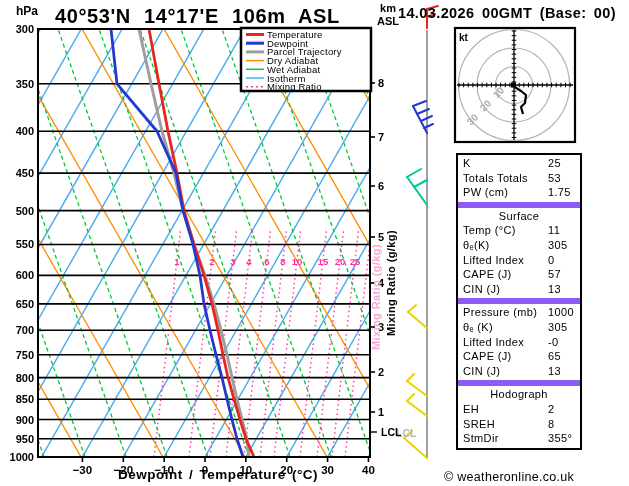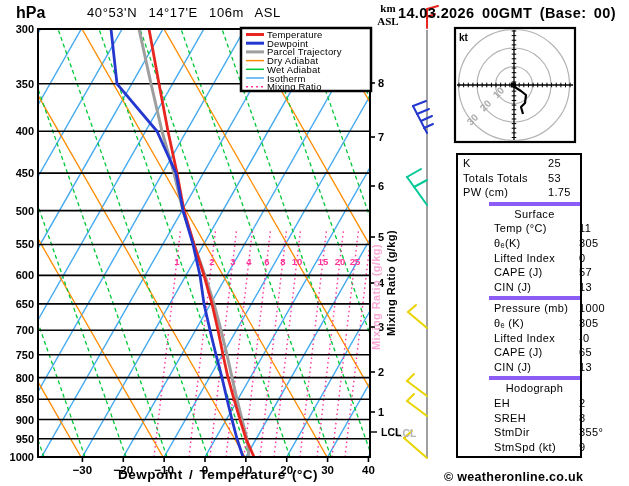--- a/index.html
+++ b/index.html
@@ -1,35 +1,35 @@
 <!DOCTYPE html>
 <html><head>
 <meta charset="utf-8">
 <style>
   html,body{margin:0;padding:0;background:#fff;}
   .stage{position:relative;width:629px;height:486px;background:#fff;overflow:hidden;
          font-family:"Liberation Sans",sans-serif;color:#000;}
   svg{position:absolute;left:0;top:0;font-family:"Liberation Sans",sans-serif;}
   .abs{position:absolute;white-space:pre;}
-  .hpa-label{left:16px;top:4px;font-size:16px;font-weight:700;}
-  .main-title{left:55px;top:5px;font-size:13px;font-weight:400;word-spacing:7px;letter-spacing:.6px;margin-left:32px;}
+  .hpa-label{left:16px;top:4px;font-size:12px;font-weight:700;}
+  .main-title{left:55px;top:5px;font-size:20px;font-weight:700;word-spacing:7px;letter-spacing:.6px;}
   .date-title{right:13px;top:5px;font-size:14.5px;font-weight:700;word-spacing:3px;letter-spacing:.4px;}
-  .km-asl{left:374px;top:2px;width:28px;text-align:center;font-size:11px;font-weight:700;line-height:12.5px;font-family:Liberation Serif, serif;}
+  .km-asl{left:374px;top:2px;width:28px;text-align:center;font-size:11px;font-weight:700;line-height:12.5px;}
   .xaxis-title{left:52px;top:467px;width:332px;text-align:center;font-size:13.5px;font-weight:700;word-spacing:2px;letter-spacing:.5px;}
   .mr-label-black{left:391px;top:283px;transform:translate(-50%,-50%) rotate(-90deg);
       font-size:11px;font-weight:700;letter-spacing:.4px;}
   .mr-label-pink{left:376px;top:297px;transform:translate(-50%,-50%) rotate(-90deg);
       font-size:11px;font-weight:700;letter-spacing:.4px;color:#f9a8d4;}
   .lcl-black{left:381px;top:426px;font-size:10.5px;font-weight:700;}
   .lcl-ghost{left:396px;top:427px;font-size:10.5px;font-weight:700;color:#b4b4b4;}
-  .copyright{left:444px;top:470px;font-size:12.5px;font-weight:700;letter-spacing:.3px;text-align:right;}
+  .copyright{left:444px;top:470px;font-size:12.5px;font-weight:400;letter-spacing:.3px;text-align:right;}
   .panel{position:absolute;left:456px;top:153px;width:122px;border:2px solid #000;background:#fff;
          font-size:11px;letter-spacing:.35px;}
   .panel-section{padding:1px 0 2px 0;}
-  .panel-section.bordered{border-top:4px solid #8b5cf6;margin-left:31px;}
+  .panel-section.bordered{border-top:6px solid #8b5cf6;}
   .panel-title{text-align:center;height:14.6px;line-height:14.6px;}
   .panel-row{position:relative;height:14.6px;line-height:14.6px;padding-left:5px;}
   .panel-val{position:absolute;left:90px;top:0;}
 </style>
 </head>
 <body>
 
 <div class="stage">
 
   <svg id="skewt-svg" width="629" height="486" viewBox="0 0 629 486">
@@ -328,17 +328,16 @@
         <div class="panel-row"><span>θₑ (K)</span><span class="panel-val">305</span></div>
         <div class="panel-row"><span>Lifted Index</span><span class="panel-val">-0</span></div>
         <div class="panel-row"><span>CAPE (J)</span><span class="panel-val">65</span></div>
         <div class="panel-row"><span>CIN (J)</span><span class="panel-val">13</span></div>
       </div>
       <div class="panel-section bordered">
         <div class="panel-title">Hodograph</div>
         <div class="panel-row"><span>EH</span><span class="panel-val">2</span></div>
         <div class="panel-row"><span>SREH</span><span class="panel-val">8</span></div>
         <div class="panel-row"><span>StmDir</span><span class="panel-val">355°</span></div>
-        <div class="panel-row"><span>StmSpd (kt)</span><span class="panel-val">9</span></div>
       </div>
     </div>
   <div class="abs copyright">© weatheronline.co.uk</div>
 </div>
 
 </body></html>

